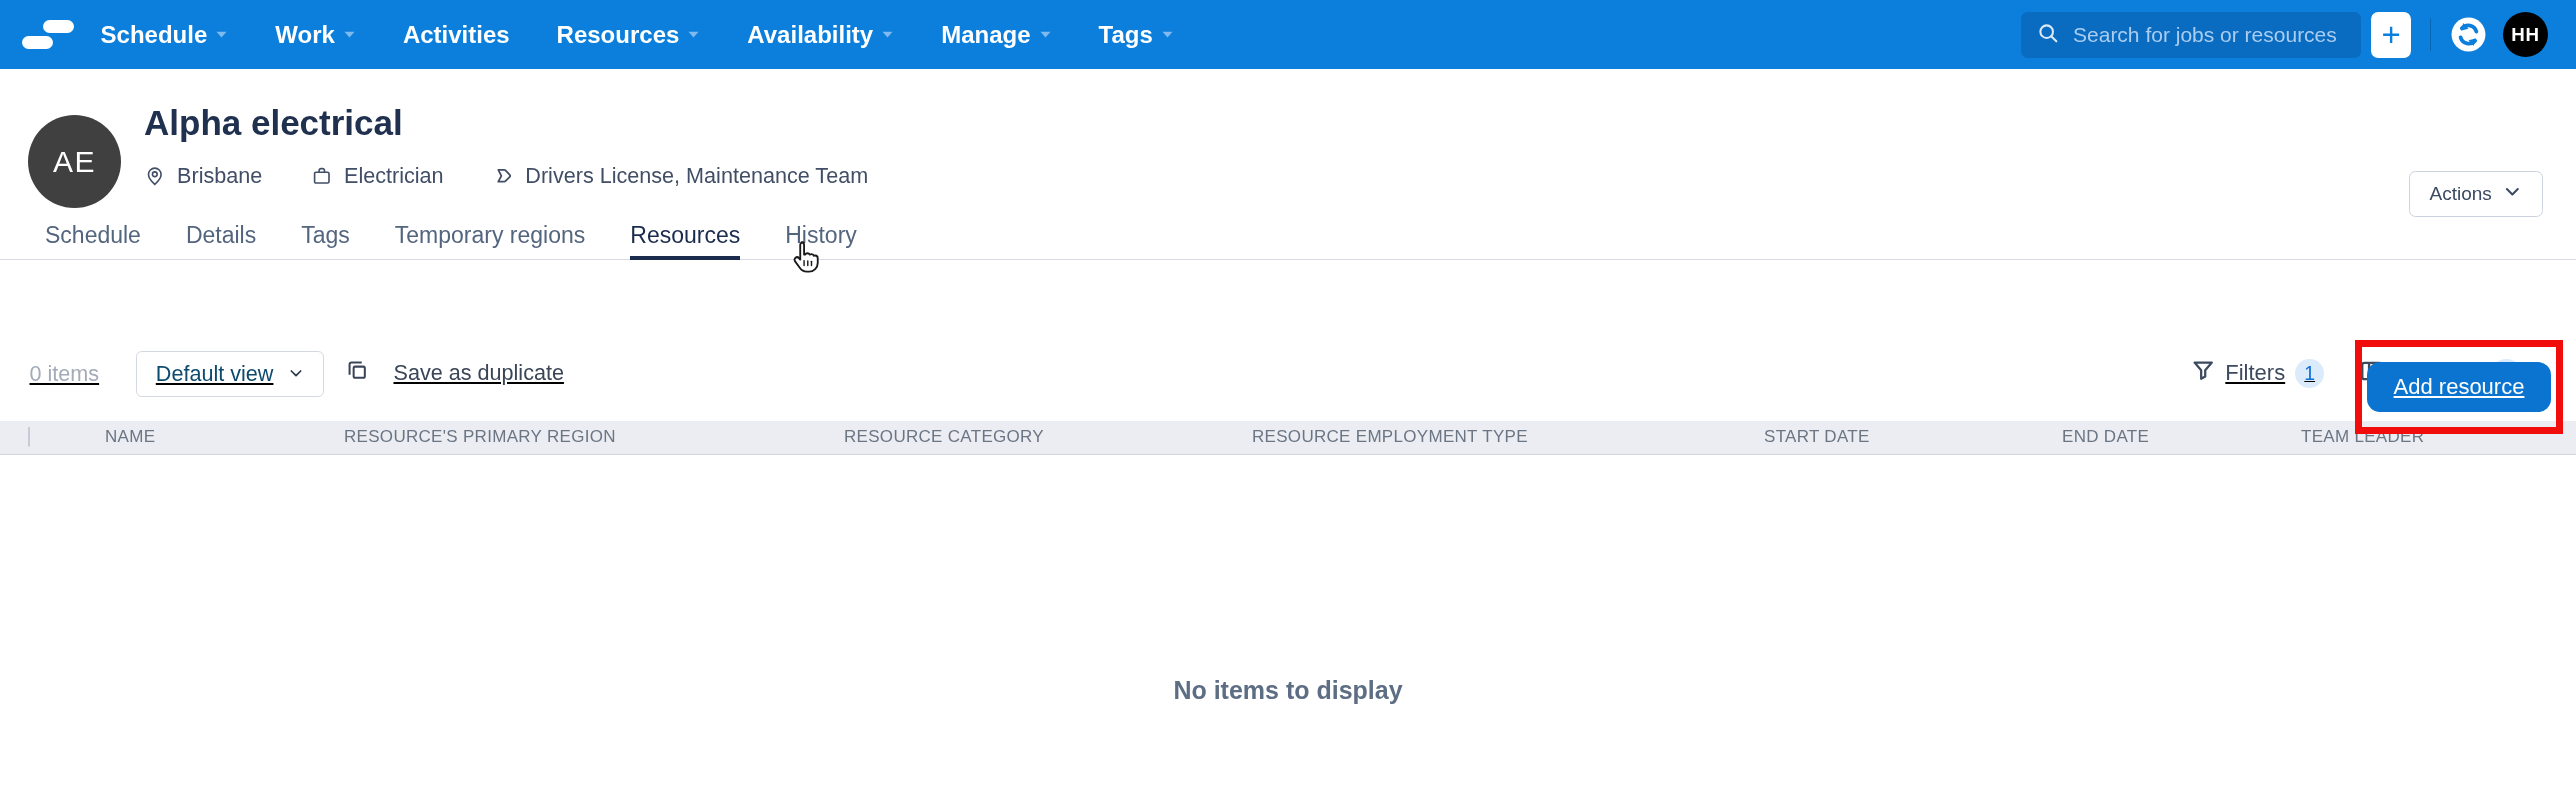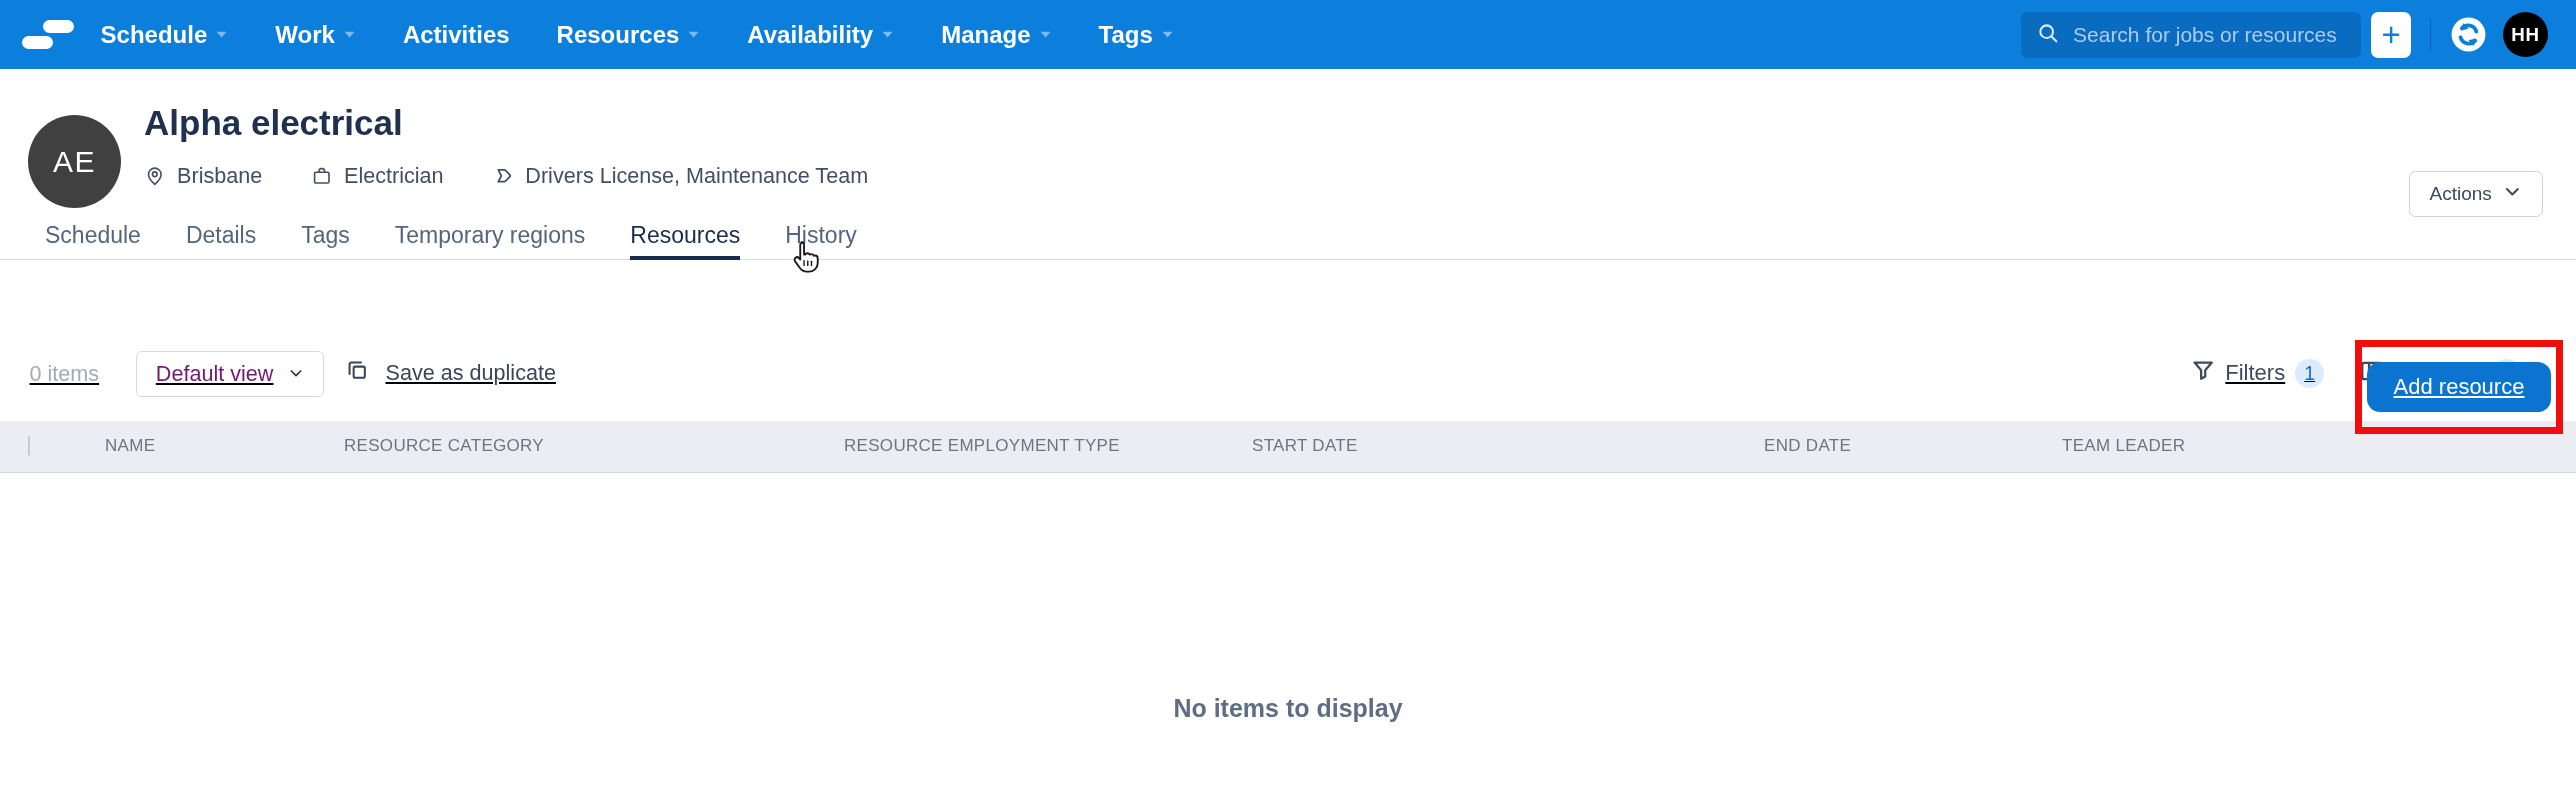--- a/index.html
+++ b/index.html
@@ -53,30 +53,30 @@
   
   .content { position:relative; }
   .highlight-box { position:absolute; left:2355px; top:-10.8px; width:208px; height:94px;
     border:7.2px solid #f20d0d; display:flex; align-items:center; justify-content:center; z-index:5; }
   .add-resource-btn { width:184px; height:50px; background:#0b74d1; color:#ffffff; border:none; border-radius:13px;
     font-size:22px; font-weight:400; cursor:pointer; font-family:"Liberation Sans", sans-serif;text-decoration:underline; }
 
   .toolbar { margin-top:91px; height:46px; display:flex; align-items:center; padding:0 55px 0 29.5px;text-decoration:underline; }
   .items-count { color:#a3abb8; font-size:21.6px; }
   .view-select { margin-left:37px; height:46px; padding:0 18.7px; background:#ffffff; border:1.4px solid #d4d9e1; border-radius:5.8px;
-    display:flex; align-items:center; gap:14.4px; color:#701a75; font-size:21.6px; cursor:pointer; font-family:"Liberation Sans", sans-serif; }
-  .save-duplicate { margin-left:21.6px; display:flex; align-items:center; gap:16px; background:none; border:none;
+    display:flex; align-items:center; gap:14.4px; color:#0c4a6e; font-size:21.6px; cursor:pointer; font-family:"Liberation Sans", sans-serif; }
+  .save-duplicate { margin-left:21.6px; display:flex; align-items:center; gap:24px; background:none; border:none;
     color:#3a4558; font-size:21.6px; cursor:pointer; font-family:"Liberation Sans", sans-serif; }
   .toolbar-right { margin-left:auto; display:flex; align-items:center; gap:35px; }
   .pill-btn { display:flex; align-items:center; gap:10px; background:none; border:none;
     color:#3d4a5e; font-size:22px; cursor:pointer; font-family:"Liberation Sans", sans-serif; }
   .count-badge { min-width:29px; height:29px; padding:0 7.2px; border-radius:14.4px; background:#dcebfb;
     color:#0d6fd8; font-size:19.4px; display:flex; align-items:center; justify-content:center; }
 
-  .table-header { margin-top:24.4px; height:52px; background:#ebedf2; border-bottom:1.4px solid #d0d4dd;
+  .table-header { margin-top:24.4px; height:34px; background:#ebedf2; border-bottom:1.4px solid #d0d4dd;
     display:grid; grid-template-columns:79px 239px 500px 408px 512px 298px 239px 1fr; align-items:center; }
   .th { padding-left:26px; font-size:17px; font-weight:500; color:#6b7584; letter-spacing:0.3px; white-space:nowrap; overflow:hidden; }
   .th-check { padding-left:28px; }
   .checkbox { width:23px; height:23px; background:#ffffff; border:1.4px solid #c6cbd6; border-radius:4.3px; cursor:pointer; }
 
   .empty-state { margin-top:221px; text-align:center; font-size:25px; font-weight:700; color:#5d6d83; }
 
   
   .cursor { position:absolute; left:788px; top:240px; z-index:20; pointer-events:none; }
 </style>
@@ -266,20 +266,21 @@
         </span>
         <span>Columns</span>
         <span class="count-badge">7</span>
       </button>
     </div>
   </div>
 
   <div class="table-header">
     <div class="th th-check"><span class="checkbox"></span></div>
     <div class="th">NAME</div>
+    <div class="th">RESOURCE'S PRIMARY REGION</div>
     <div class="th">RESOURCE CATEGORY</div>
     <div class="th">RESOURCE EMPLOYMENT TYPE</div>
     <div class="th">START DATE</div>
     <div class="th">END DATE</div>
     <div class="th">TEAM LEADER</div>
   </div>
 
   <div class="empty-state">No items to display</div>
 </main>
 

